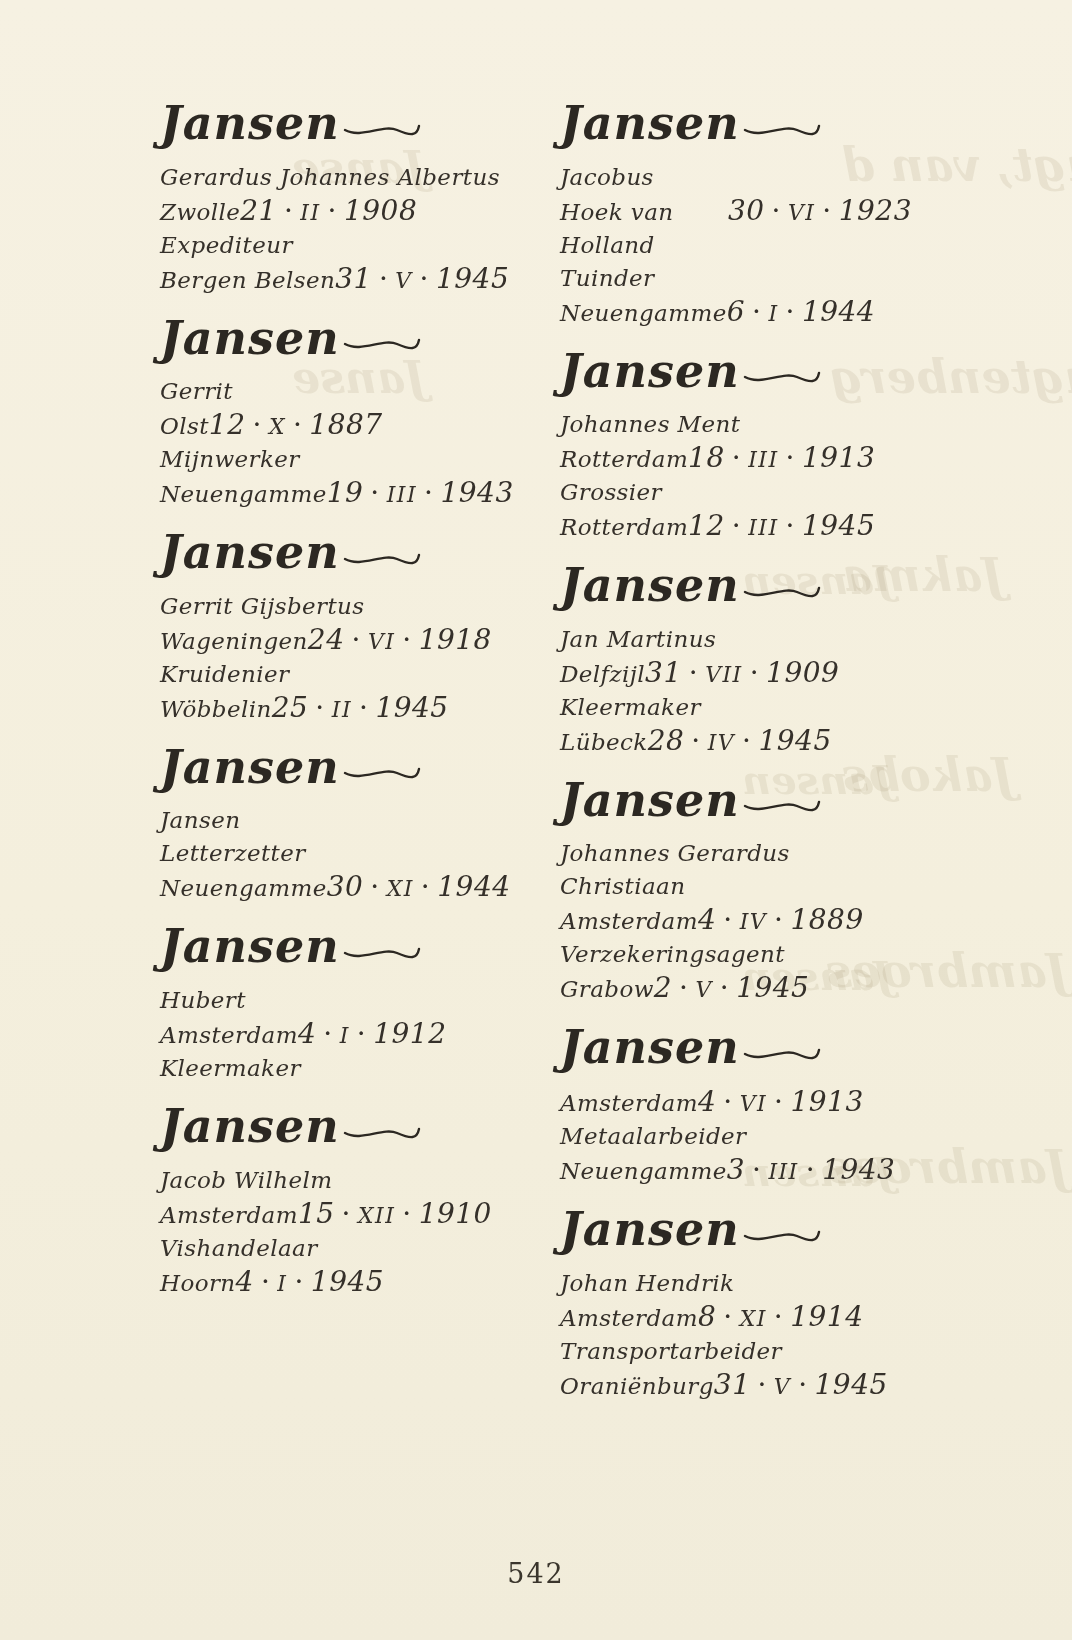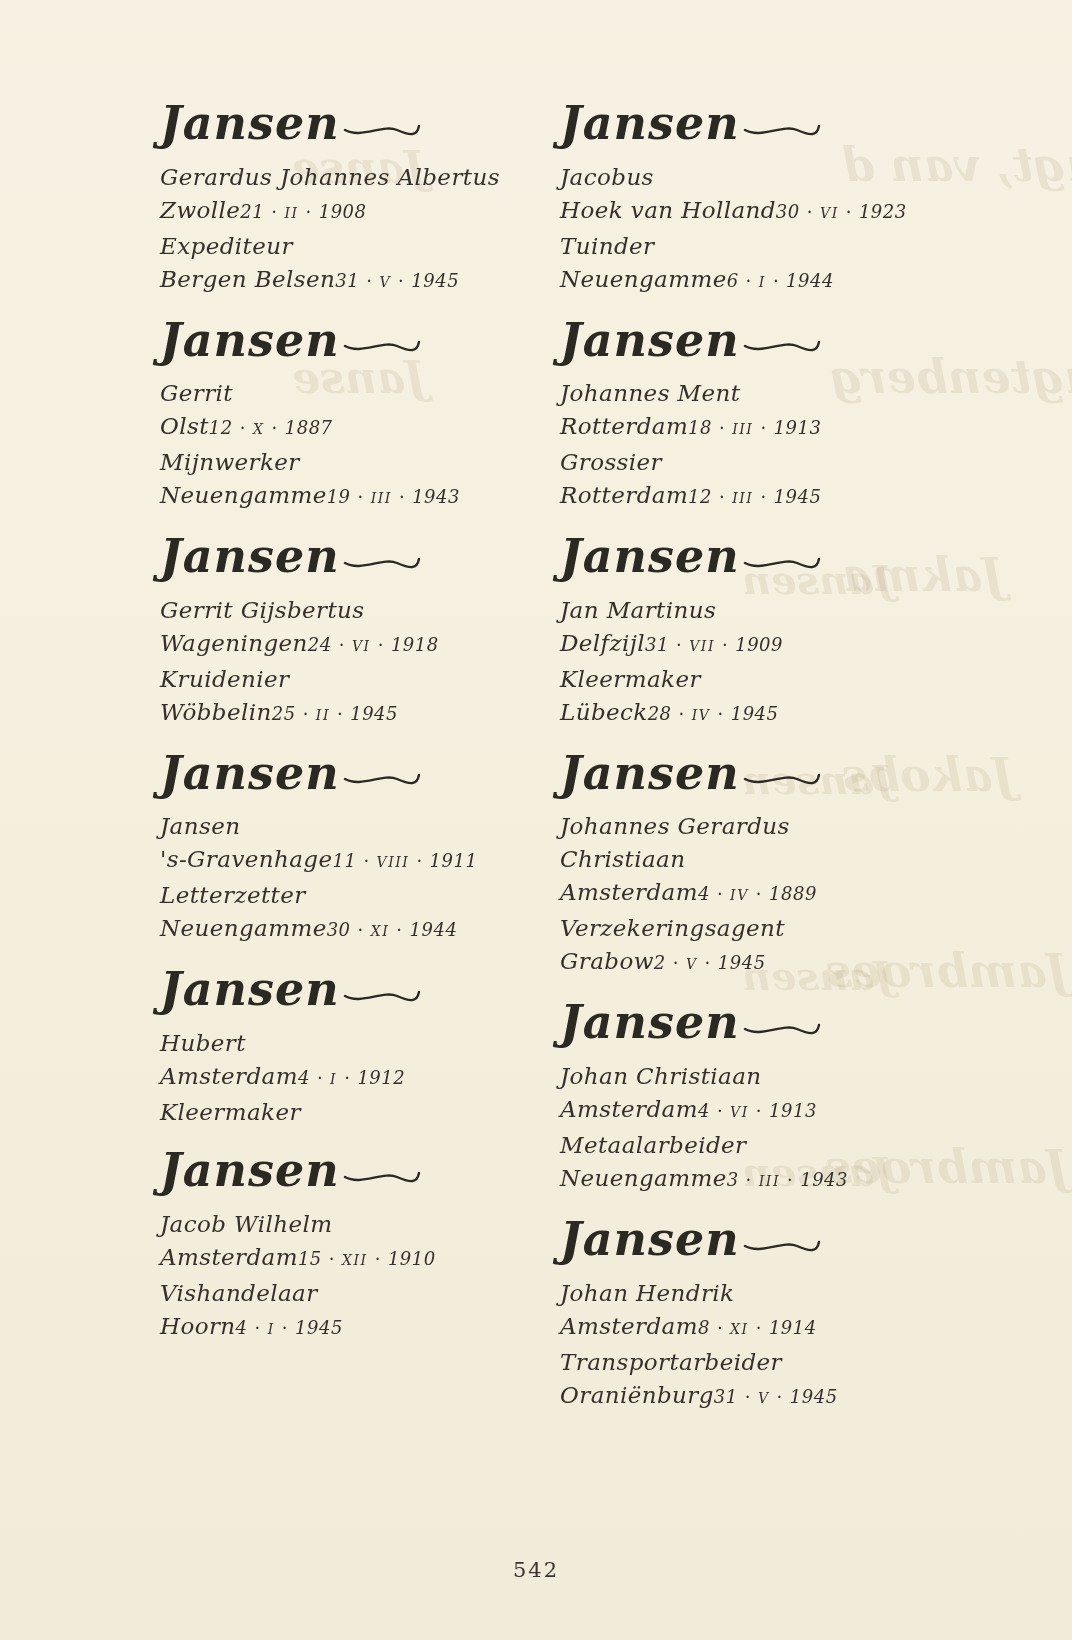--- a/index.html
+++ b/index.html
@@ -20,26 +20,26 @@
   .entry{width:352px;margin-bottom:16px;font-style:italic;}
   .surname{
     margin:0 0 12px 0;
     font-size:46px;font-weight:bold;letter-spacing:1px;
     line-height:1.1;color:#2c2822;
     display:flex;align-items:flex-end;gap:3px;
   }
   .swash{margin-bottom:8px;color:#2c2822;flex:0 0 auto;}
   .line{font-size:23px;line-height:33px;letter-spacing:0.4px;}
   .pair{display:flex;align-items:baseline;}
-  .date{white-space:nowrap;font-size:18px;letter-spacing:0.5px;}
+  .date{white-space:nowrap;font-size:28px;letter-spacing:0.5px;}
   .date .sep{display:inline-block;margin:0 7px;font-style:normal;}
   .rn{font-size:0.78em;letter-spacing:1.5px;}
   .pagenum{
     position:absolute;left:0;right:0;top:1558px;
-    text-align:center;font-size:21px;letter-spacing:2px;color:#3a352c;
+    text-align:center;font-size:27px;letter-spacing:2px;color:#3a352c;
   }
   
   .ghost{
     position:absolute;font-style:italic;font-weight:bold;
     transform:scaleX(-1);color:#8f7f58;opacity:0.12;
     white-space:nowrap;pointer-events:none;
   }
   .g0{left:292px;top:142px;font-size:44px;}
   .g1{left:842px;top:138px;font-size:46px;}
   .g2{left:292px;top:352px;font-size:44px;}
@@ -133,24 +133,20 @@
       </article>
 
       <article class="entry">
         <h2 class="surname">
             <span>Jansen</span>
             <svg class="swash" width="78" height="20" viewBox="0 0 78 20">
               <path d="M2 9 C 18 18, 40 3, 54 9 S 74 15, 76 5" fill="none" stroke="currentColor" stroke-width="2.4" stroke-linecap="round"></path>
             </svg>
           </h2>
         <div class="line">Jansen</div>
-        <div class="line pair">
-          <span>'s-Gravenhage</span>
-          <span class="date"><span>11</span><span class="sep">·</span><span class="rn">VIII</span><span class="sep">·</span><span>1911</span></span>
-        </div>
         <div class="line">Letterzetter</div>
         <div class="line pair">
           <span>Neuengamme</span>
           <span class="date"><span>30</span><span class="sep">·</span><span class="rn">XI</span><span class="sep">·</span><span>1944</span></span>
         </div>
       </article>
 
       <article class="entry">
         <h2 class="surname">
             <span>Jansen</span>
@@ -265,21 +261,20 @@
         </div>
       </article>
 
       <article class="entry">
         <h2 class="surname">
             <span>Jansen</span>
             <svg class="swash" width="78" height="20" viewBox="0 0 78 20">
               <path d="M2 9 C 18 18, 40 3, 54 9 S 74 15, 76 5" fill="none" stroke="currentColor" stroke-width="2.4" stroke-linecap="round"></path>
             </svg>
           </h2>
-        <div class="line">Johan Christiaan</div>
         <div class="line pair">
           <span>Amsterdam</span>
           <span class="date"><span>4</span><span class="sep">·</span><span class="rn">VI</span><span class="sep">·</span><span>1913</span></span>
         </div>
         <div class="line">Metaalarbeider</div>
         <div class="line pair">
           <span>Neuengamme</span>
           <span class="date"><span>3</span><span class="sep">·</span><span class="rn">III</span><span class="sep">·</span><span>1943</span></span>
         </div>
       </article>

